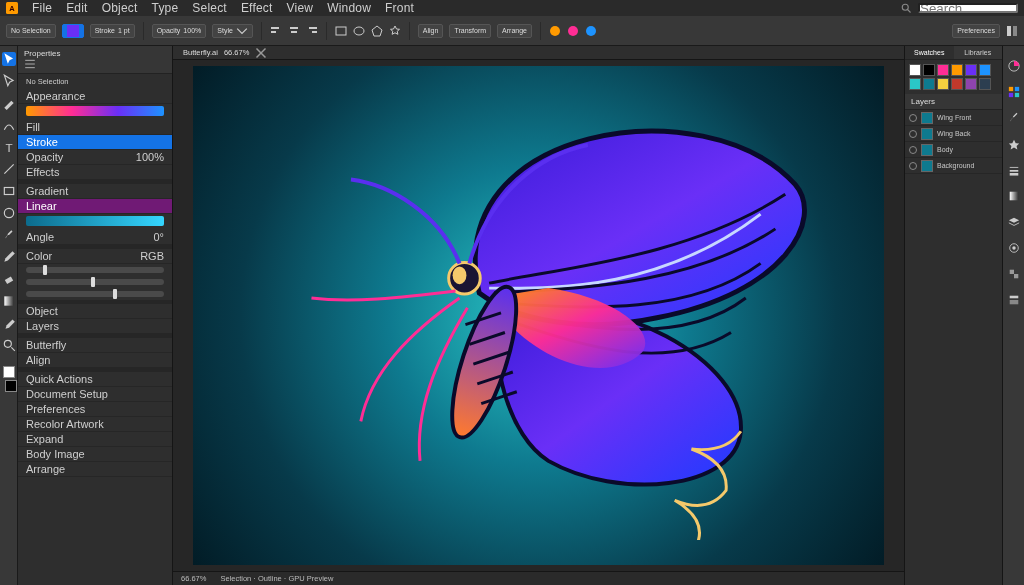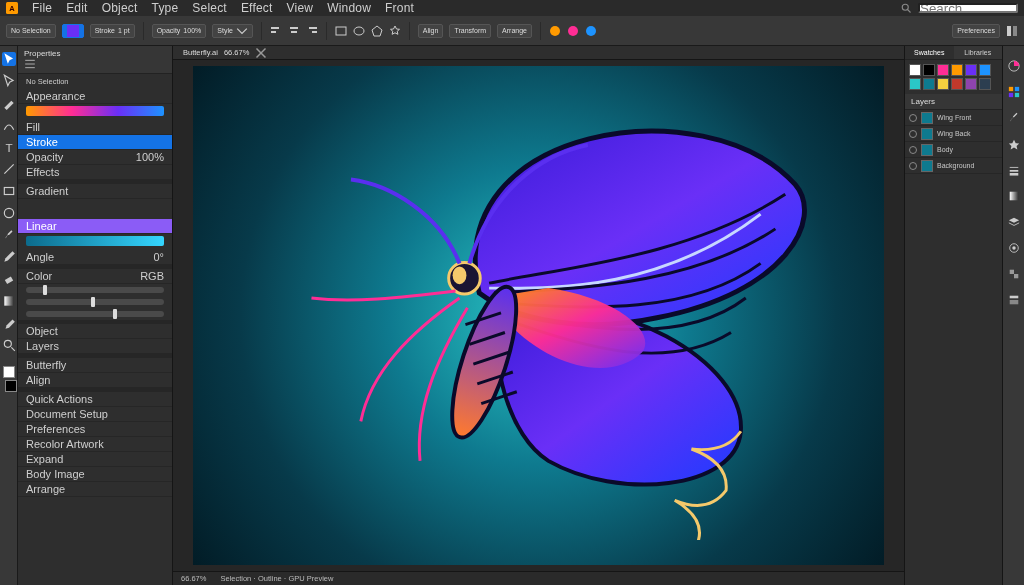--- a/index.html
+++ b/index.html
@@ -23,21 +23,21 @@
   .tool-btn { width: 14px; height: 14px; border-radius: 2px; display: flex; align-items: center; justify-content: center; }
   .tool-btn.active { background: #1473e6; }
   .tool-swatch { width: 12px; height: 12px; background: #fff; border: 1px solid #888; margin-top: 6px; }
   .tool-swatch.back { background: #000; margin-top: -6px; margin-left: 4px; }
   
   .left-panel { width: 155px; background: #2e2e2e; border-right: 1px solid #151515; display: flex; flex-direction: column; overflow: hidden; }
   .panel-header { background: #363636; padding: 3px 6px; font-size: 8px; color: #ddd; border-bottom: 1px solid #222; display: flex; justify-content: space-between; flex-direction: column; }
   .panel-sub { padding: 3px 8px; font-size: 7.5px; color: #ccc; }
   .row-item { height: 15px; display: flex; align-items: center; padding: 0 8px; font-size: 11px; color: #cfcfcf; border-bottom: 1px solid #262626; gap: 6px; }
   .row-item.hl { background: #1473e6; color: #fff; }
-  .row-item.sel { background: #8b5cf6; color: #fff; margin-top: 20px; }
+  .row-item.sel { background: #701a75; color: #fff; }
   .gradient-bar { height: 10px; margin: 2px 8px 4px; border-radius: 2px; background: linear-gradient(90deg,#ff9a00,#ff2d95,#6a2ff7,#1d93ff); }
   .slider { height: 6px; margin: 3px 8px; background: #4a4a4a; border-radius: 3px; position: relative; }
   .slider .thumb { position: absolute; top: -2px; width: 4px; height: 10px; background: #ddd; border-radius: 1px; }
   .cyan-bar { height: 10px; margin: 2px 8px 4px; border-radius: 2px; background: linear-gradient(90deg,#0c6b8c,#35d6ff); }
   .sect-gap { height: 4px; background: #262626; }
   
   .canvas-wrap { flex: 1; background: #262626; display: flex; flex-direction: column; }
   .doc-tab { height: 14px; background: #2e2e2e; border-bottom: 1px solid #151515; display: flex; align-items: center; padding-left: 10px; font-size: 7.5px; color: #ddd; }
   .canvas-scroll { flex: 1; display: flex; align-items: center; justify-content: center; padding: 6px 20px; }
   .artboard { width: 100%; height: 100%; background: radial-gradient(circle at 50% 50%, #2ac7c7 0%, #0e7a8f 35%, #073a4a 70%, #021c26 100%); position: relative; overflow: hidden; }

